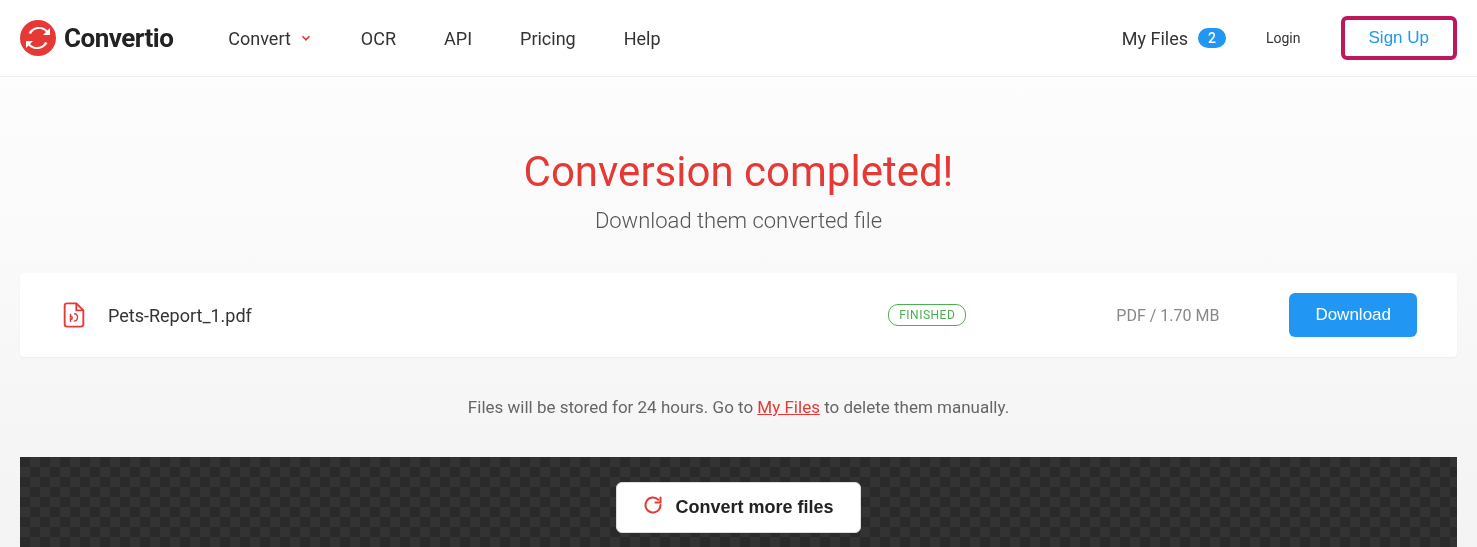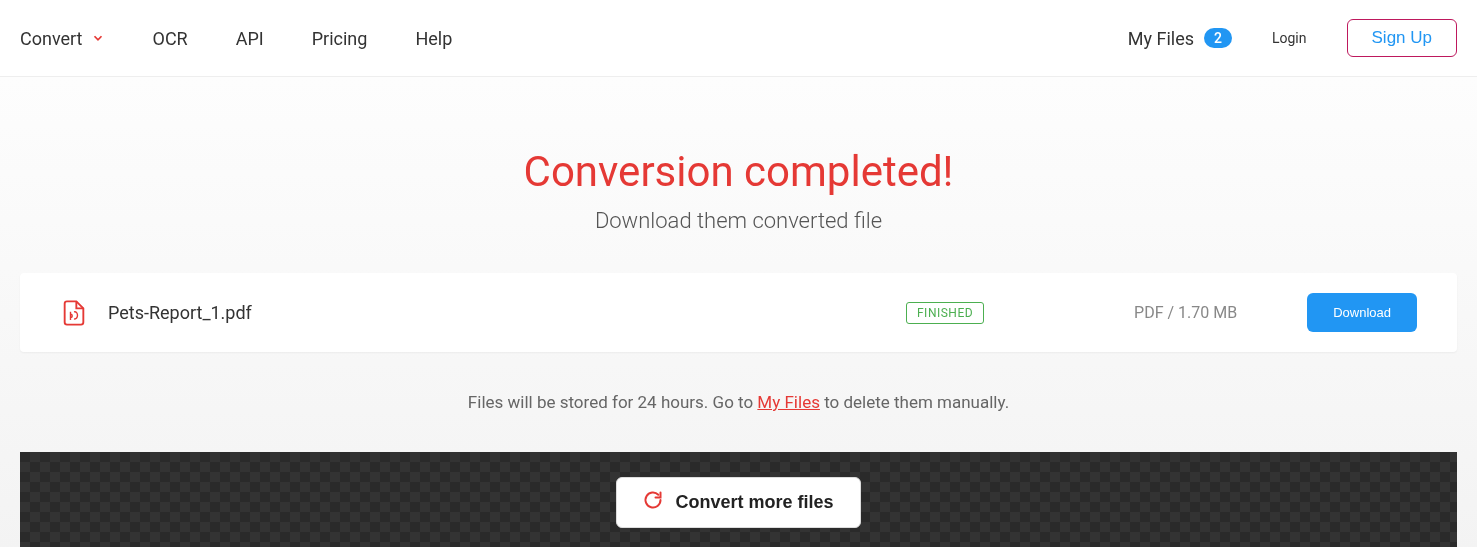--- a/index.html
+++ b/index.html
@@ -11,55 +11,65 @@
 .logo-icon { width: 36px; height: 36px; }
 .logo-text { font-size: 26px; font-weight: 700; color: #222; letter-spacing: -0.5px; }
 .nav { display: flex; align-items: center; gap: 48px; }
 .nav-item { font-size: 18px; color: #333; cursor: pointer; display: flex; align-items: flex-end; gap: 8px; }
 .chevron { color: #e53935; }
 .spacer { flex: 1; }
 .right-nav { display: flex; align-items: center; gap: 40px; }
 .my-files { display: flex; align-items: center; gap: 10px; font-size: 18px; color: #333; cursor: pointer; }
 .badge { background: #2196f3; color: #fff; border-radius: 12px; padding: 2px 10px; font-size: 14px; font-weight: 500; }
 .login { font-size: 14px; color: #333; cursor: pointer; }
-.signup { border: 1px solid #be185d; color: #2196f3; background: #fff; padding: 8px 24px; border-radius: 6px; font-size: 17px; cursor: pointer; }
+.signup { border: 4px solid #be185d; color: #2196f3; background: #fff; padding: 8px 24px; border-radius: 6px; font-size: 17px; cursor: pointer; }
 
 
 .main { background: linear-gradient(to bottom, #fdfdfd, #f3f3f3); padding: 0 20px; }
 .hero { text-align: center; padding: 70px 0 40px; }
 .hero-title { color: #e53935; font-size: 42px; font-weight: 400; margin-bottom: 12px; }
 .hero-subtitle { color: #555; font-size: 22px; font-weight: 300; }
 
 .file-card { background: #fff; border-radius: 4px; padding: 20px 40px; display: flex; align-items: center; margin-bottom: 40px; box-shadow: 0 1px 2px rgba(0,0,0,0.05); }
 .file-icon { width: 28px; height: 28px; margin-right: 20px; }
 .file-name { font-size: 18px; color: #333; flex: 0 0 auto; }
 .file-spacer { flex: 1; }
-.status-badge { border: 1px solid #4caf50; color: #4caf50; font-size: 12px; letter-spacing: 0.5px; padding: 3px 10px; border-radius: 3px; margin-right: 150px; }
+.status-badge { border: 1px solid #4caf50; color: #4caf50; font-size: 12px; letter-spacing: 0.5px; padding: 3px 10px; border-radius: 10px; margin-right: 150px; }
 .file-meta { color: #888; font-size: 16px; margin-right: 70px; }
-.download-btn { background: #2196f3; color: #fff; border: none; padding: 12px 26px; border-radius: 6px; font-size: 13px; cursor: pointer; }
+.download-btn { background: #2196f3; color: #fff; border: none; padding: 12px 26px; border-radius: 6px; font-size: 17px; cursor: pointer; }
 
 .storage-note { text-align: center; color: #666; font-size: 17px; padding-bottom: 40px; }
 .storage-note a { color: #e53935; text-decoration: underline; }
 
 .footer-bar { height: 100px; display: flex; align-items: center; justify-content: center; background-color: #2a2a2a; background-image:
   linear-gradient(45deg, #333 25%, transparent 25%),
   linear-gradient(-45deg, #333 25%, transparent 25%),
   linear-gradient(45deg, transparent 75%, #333 75%),
   linear-gradient(-45deg, transparent 75%, #333 75%);
   background-size: 20px 20px;
   background-position: 0 0, 0 10px, 10px -10px, -10px 0;
   border-radius: 0 0 4px 4px;
 }
 .convert-more { background: #fff; border: 1px solid #ddd; border-radius: 6px; padding: 12px 26px; font-size: 18px; font-weight: 600; color: #222; display: flex; align-items: center; gap: 12px; cursor: pointer; justify-content: space-between; }
 .refresh-icon { color: #e53935; }
 </style>
 </head>
 <body>
 
 <div class="header">
+  <div class="logo">
+    <span class="logo-icon">
+      <svg viewBox="0 0 36 36" width="36" height="36">
+        <circle cx="18" cy="18" r="18" fill="#e53935"></circle>
+        <path d="M 11 14 A 9 9 0 0 1 26 12 L 23 15 L 30 15 L 30 8 L 27.5 10.5 A 12 12 0 0 0 8.5 13 Z" fill="#fff"></path>
+        <path d="M 25 22 A 9 9 0 0 1 10 24 L 13 21 L 6 21 L 6 28 L 8.5 25.5 A 12 12 0 0 0 27.5 23 Z" fill="#fff"></path>
+      </svg>
+    </span>
+    <span class="logo-text">Convertio</span>
+  </div>
   <div class="nav">
     <div class="nav-item">
       <span>Convert</span>
       <span class="chevron">
         <svg width="14" height="14" viewBox="0 0 24 24" fill="none" stroke="currentColor" stroke-width="3">
             <polyline points="6 9 12 15 18 9"></polyline>
           </svg>
       </span>
     </div>
     <div class="nav-item">OCR</div>

